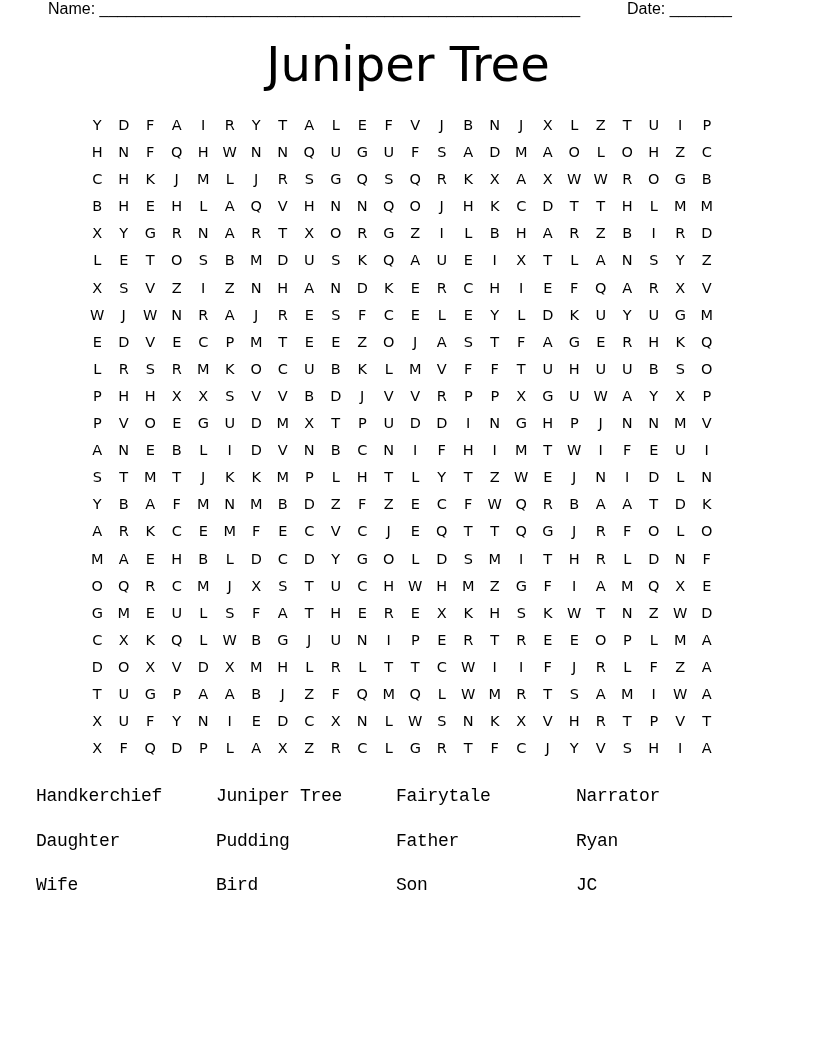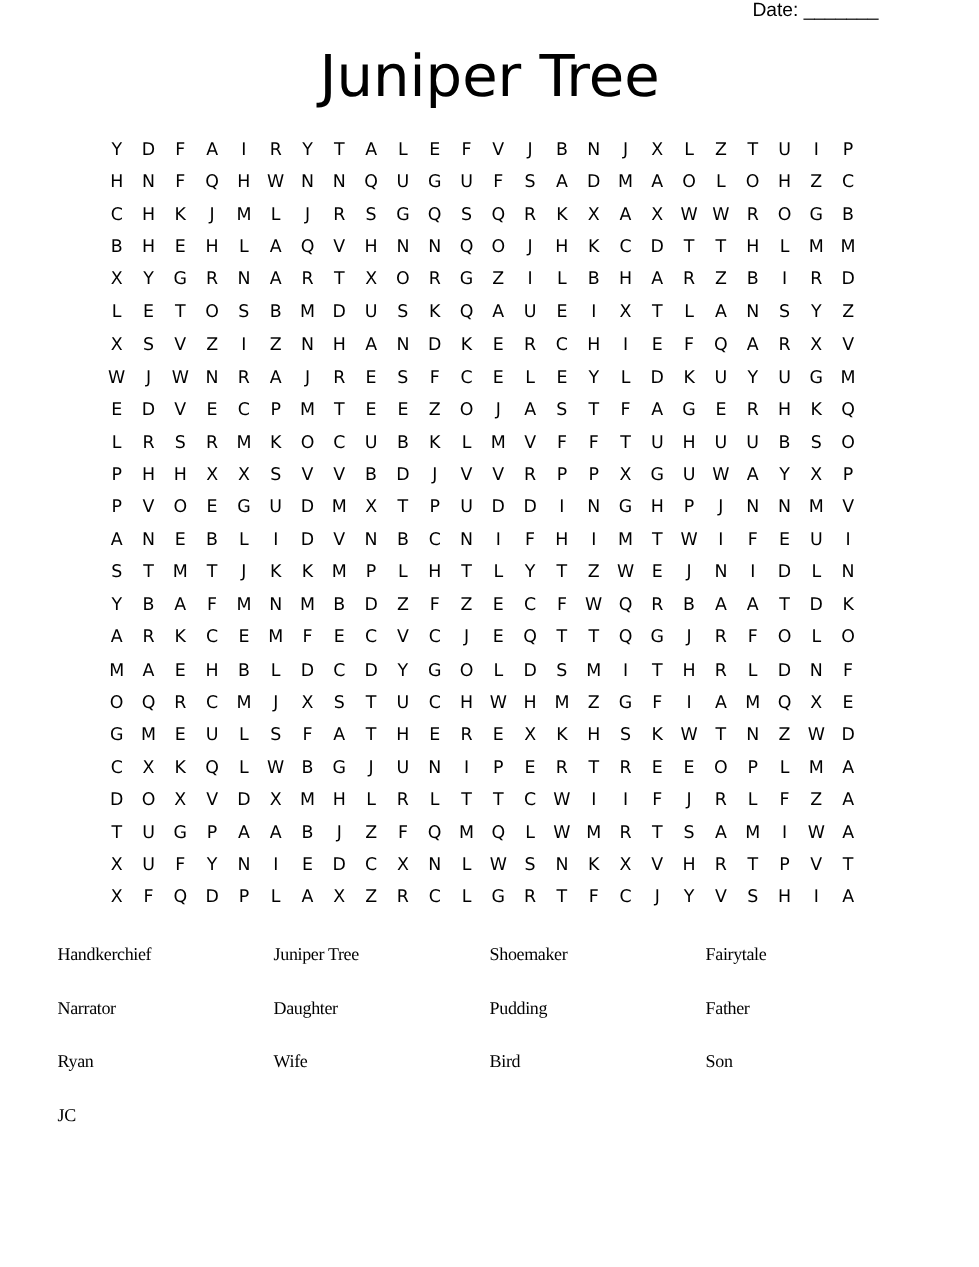--- a/index.html
+++ b/index.html
@@ -13,30 +13,31 @@
     position: absolute; top: 34px; left: 0; width: 816px; text-align: center;
     font-family: "DejaVu Sans", sans-serif; font-size: 48px; line-height: 60px;
   }
   .grid {
     position: absolute; top: 112px; left: 84px;
     display: grid; grid-template-columns: repeat(24, 26.5px); grid-auto-rows: 27.1px;
     font-family: "DejaVu Sans", sans-serif; font-size: 14.5px;
   }
   .cell { text-align: center; line-height: 27px; }
   .words {
-    position: absolute; top: 779px; left: 48px; width: 720px;
+    position: absolute; top: 779px; left: 36px; width: 720px;
     display: grid; grid-template-columns: 180px 180px 180px 180px; grid-auto-rows: 44.5px;
-    font-family: Liberation Serif, serif; font-size: 15px;
+    font-family: Liberation Mono, monospace; font-size: 18px;
   }
   .word { line-height: 34px; white-space: nowrap; letter-spacing: -0.3px; }
 </style>
 </head>
 <body>
 
 <div class="header-line">
+  <span style="left:0;">Name: ______________________________________________________</span>
   <span style="left:579px;">Date: _______</span>
 </div>
 
 <div class="title">Juniper Tree</div>
 
 <div class="grid" id="grid">
     <div class="cell">Y</div>
     <div class="cell">D</div>
     <div class="cell">F</div>
     <div class="cell">A</div>
@@ -610,21 +611,20 @@
     <div class="cell">V</div>
     <div class="cell">S</div>
     <div class="cell">H</div>
     <div class="cell">I</div>
     <div class="cell">A</div>
   </div>
 
 <div class="words" id="words">
     <div class="word">Handkerchief</div>
     <div class="word">Juniper Tree</div>
-    <div class="word">Shoemaker</div>
     <div class="word">Fairytale</div>
     <div class="word">Narrator</div>
     <div class="word">Daughter</div>
     <div class="word">Pudding</div>
     <div class="word">Father</div>
     <div class="word">Ryan</div>
     <div class="word">Wife</div>
     <div class="word">Bird</div>
     <div class="word">Son</div>
     <div class="word">JC</div>

